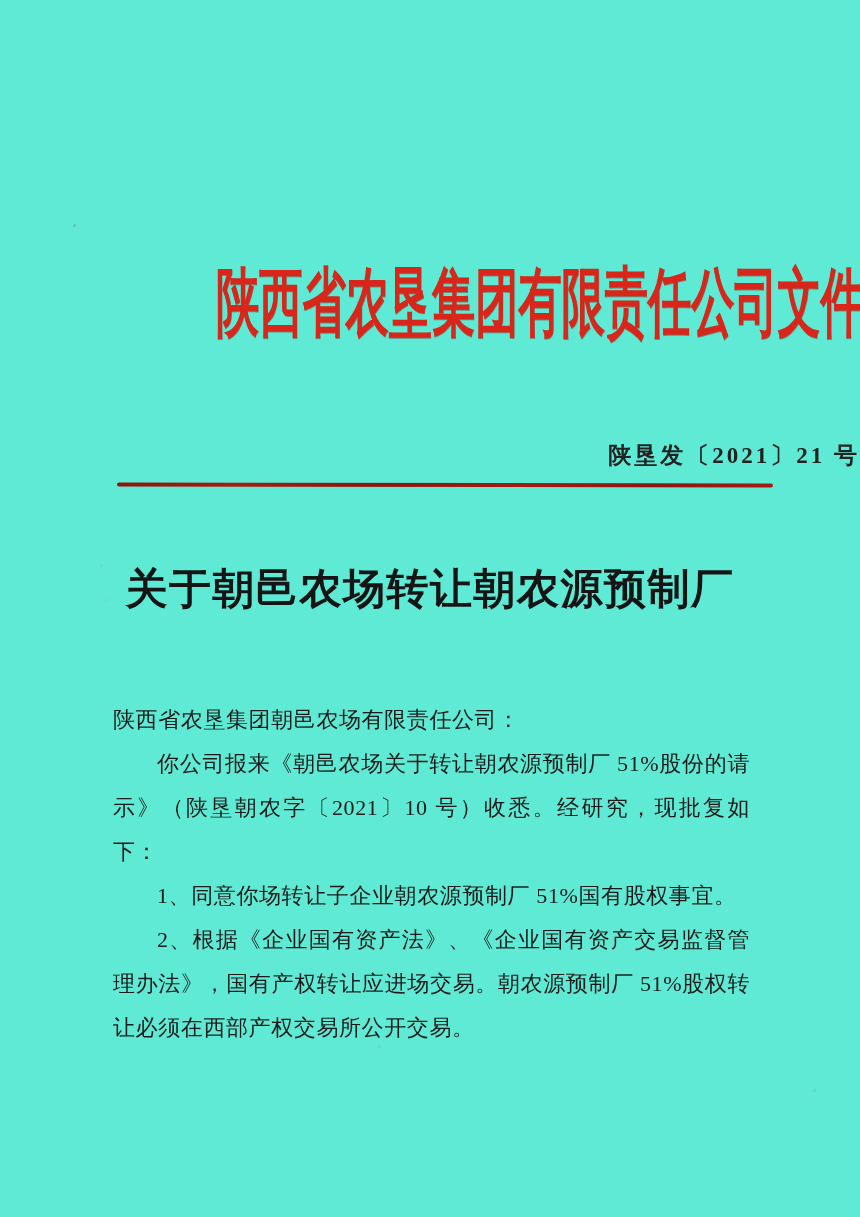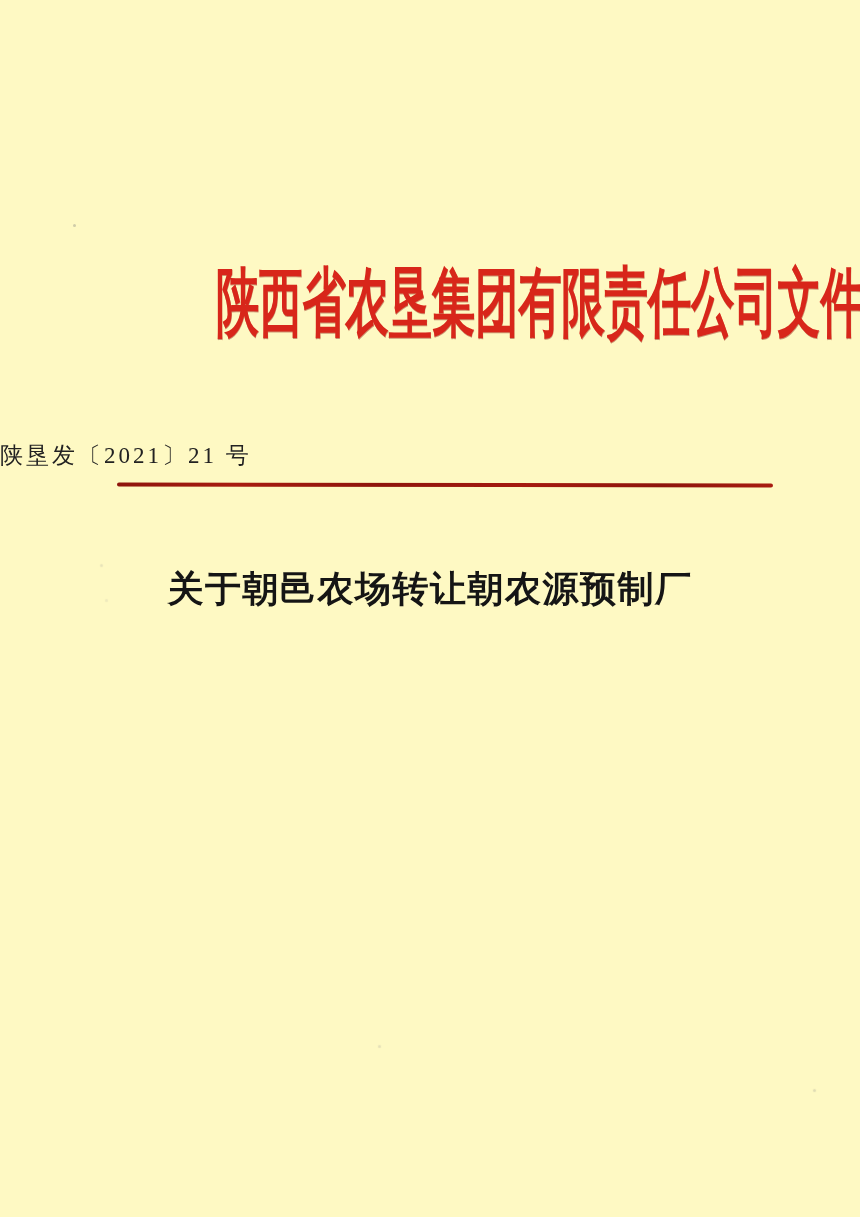--- a/index.html
+++ b/index.html
@@ -6,21 +6,21 @@
     --header_red: #d8261a;
     --rule_red: #9a1810;
     --text_black: #1e1e1e;
   }
   * { margin: 0; padding: 0; box-sizing: border-box; }
   html, body { background: #ffffff; }
   .page {
     position: relative;
     width: 860px;
     height: 1217px;
-    background: #fef9c3;
+    background: #5eead4;
     overflow: hidden;
     font-family: "Liberation Serif", "DejaVu Serif", serif;
     color: var(--text_black, #1e1e1e);
   }
   
   .org-title-wrap {
     position: absolute;
     top: 266px;
     left: 0;
     width: 100%;
@@ -38,24 +38,25 @@
     transform-origin: center top;
     letter-spacing: 0px;
     text-shadow: 0.5px 0.5px 0 rgba(140, 20, 10, 0.45);
   }
   
   .doc-number {
     position: absolute;
     top: 440px;
     left: 0;
     width: 100%;
-    text-align: left;
+    text-align: right;
     font-size: 23px;
     letter-spacing: 3px;
     color: #222;
+    font-weight: bold;
   }
   
   .red-rule {
     position: absolute;
     top: 483px;
     left: 117px;
     width: 656px;
     height: 4px;
     background: linear-gradient(90deg,
       #8e150c 0%, #a81c10 18%, #8e150c 40%,
@@ -65,21 +66,21 @@
   }
   
   .doc-title {
     position: absolute;
     top: 566px;
     left: 0;
     width: 100%;
     text-align: center;
     font-family: Liberation Sans, sans-serif;
     font-weight: 600;
-    font-size: 36px;
+    font-size: 42px;
     line-height: 46px;
     letter-spacing: 1.5px;
     color: #151515;
   }
   
   .doc-body {
     position: absolute;
     top: 698px;
     left: 113px;
     width: 637px;
@@ -117,16 +118,22 @@
   </div>
 
   <div class="doc-number">陕垦发〔2021〕21 号</div>
 
   <div class="red-rule"></div>
 
   <div class="doc-title">
     <div>关于朝邑农场转让朝农源预制厂</div>
   </div>
 
+  <div class="doc-body">
+    <p>陕西省农垦集团朝邑农场有限责任公司：</p>
+    <p class="indent">你公司报来《朝邑农场关于转让朝农源预制厂 51%股份的请示》（陕垦朝农字〔2021〕10 号）收悉。经研究，现批复如下：</p>
+    <p class="indent">1、同意你场转让子企业朝农源预制厂 51%国有股权事宜。</p>
+    <p class="indent">2、根据《企业国有资产法》、《企业国有资产交易监督管理办法》，国有产权转让应进场交易。朝农源预制厂 51%股权转让必须在西部产权交易所公开交易。</p>
+  </div>
 
   <div class="scan-noise"></div>
 
 </div>
 
 </body></html>

